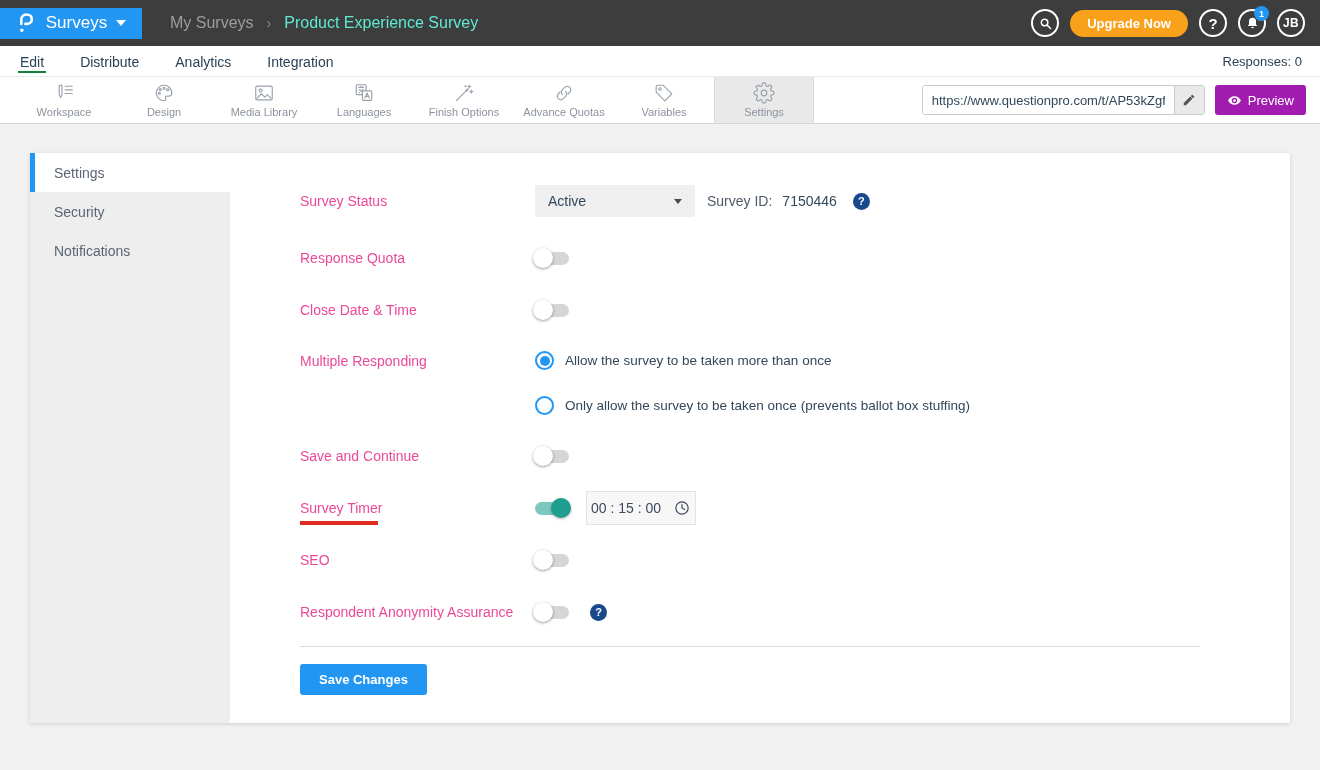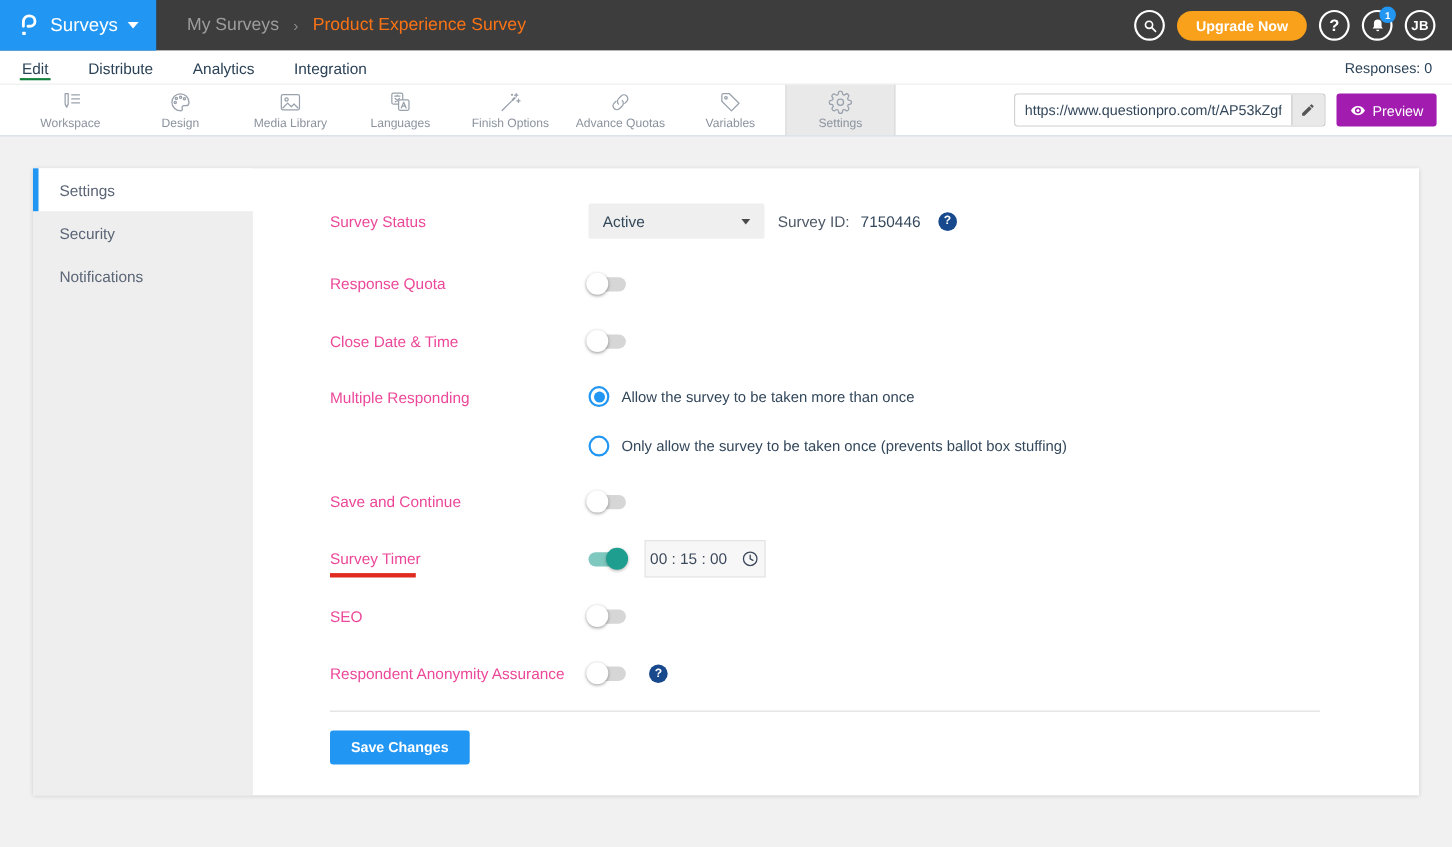--- a/index.html
+++ b/index.html
@@ -1,27 +1,27 @@
 <!DOCTYPE html>
 <html><head>
 <meta charset="utf-8">
 <style>
   * { margin:0; padding:0; box-sizing:border-box; }
   html,body { width:1320px; height:770px; overflow:hidden; }
   body { font-family:"Liberation Sans", sans-serif; background:#f1f1f2; color:#4e5a68; }
 
   
   .top-header { height:46px; background:#3d3d3d; display:flex; align-items:center; }
-  .logo-box { width:142px; height:46px; background:#2196f3; display:flex; align-items:center; justify-content:center; gap:9px; cursor:pointer; flex:none; }
+  .logo-box { width:142px; height:31px; background:#2196f3; display:flex; align-items:center; justify-content:center; gap:9px; cursor:pointer; flex:none; }
   .logo-box .product-label { color:#fff; font-size:17px; }
   .caret-down { width:0; height:0; border-left:5px solid transparent; border-right:5px solid transparent; border-top:6px solid #fff; }
   .breadcrumb { display:flex; align-items:center; gap:13px; margin-left:28px; font-size:16px; }
   .crumb-parent { color:#9d9d9d; cursor:pointer; }
   .crumb-sep { color:#8a8a8a; font-size:14px; }
-  .crumb-current { color:#f97316; }
+  .crumb-current { color:#5eead4; }
   .header-actions { margin-left:auto; display:flex; align-items:center; gap:11px; padding-right:15px; }
   .icon-circle { width:28px; height:28px; border:2px solid #fff; border-radius:50%; display:flex; align-items:center; justify-content:center; cursor:pointer; position:relative; color:#fff; }
   .icon-circle.help-q { font-size:15px; font-weight:bold; }
   .upgrade-btn { height:27px; padding:0 17px; border:none; border-radius:14px; background:#f9a11b; color:#fff; font-size:13px; font-weight:bold; font-family:inherit; cursor:pointer; }
   .notif-badge { position:absolute; top:-5px; right:-5px; min-width:15px; height:15px; border-radius:50%; background:#2196f3; color:#fff; font-size:9px; font-weight:bold; display:flex; align-items:center; justify-content:center; }
   .avatar-initials { font-size:12px; font-weight:bold; letter-spacing:.3px; }
 
   
   .section-nav { height:31px; background:#fff; display:flex; align-items:center; padding:0 18px; border-bottom:1px solid #e9e9e9; }
   .nav-item { font-size:14px; color:#2b4257; margin-right:32px; padding:5px 2px 3px; cursor:pointer; }

